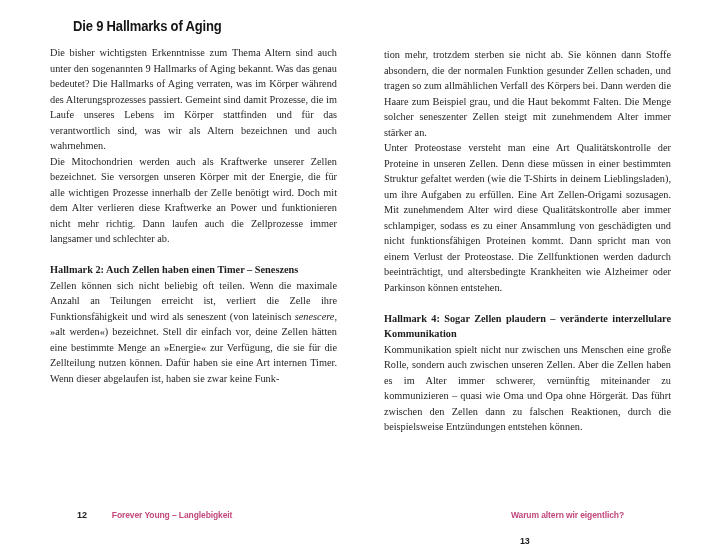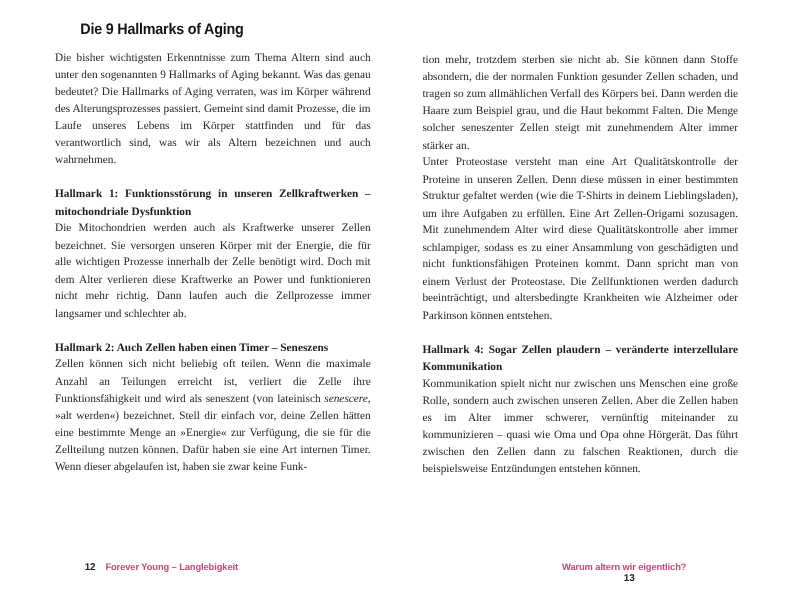--- a/index.html
+++ b/index.html
@@ -51,44 +51,44 @@
     font-weight: bold;
     color: #1e1e1e;
     margin-top: 15.5px !important;
   }
   .body-text em { font-style: italic; }
 
   .footer {
     position: absolute;
     top: 510px;
     display: flex;
-    align-items: center;
+    align-items: flex-start;
     font-family: "Liberation Sans", sans-serif;
     font-size: 8.5px;
     font-weight: bold;
     letter-spacing: -0.1px;
     white-space: nowrap;
+    gap: 16px;
   }
   .footer-left  { left: 77px; }
   .footer-right { right: 96px; flex-direction: column; }
   .footer .page-num { color: #1d1d1d; font-size: 9px; }
   .footer .running-title { color: #c2487b; }
   .footer-left  .running-title { margin-left: 9px; }
   .footer-right .page-num { margin-left: 9px; }
 </style>
 </head>
 <body>
 
 <div class="spread">
 
   <div class="page page-left">
     <h1 class="chapter-heading">Die 9 Hallmarks of Aging</h1>
     <div class="body-text">
       <p>Die bisher wichtigsten Erkenntnisse zum Thema Altern sind auch unter den sogenannten 9 Hallmarks of Aging bekannt. Was das genau bedeutet? Die Hallmarks of Aging verraten, was im Körper während des Alterungsprozesses passiert. Gemeint sind damit Prozesse, die im Laufe unseres Lebens im Körper stattfinden und für das verantwortlich sind, was wir als Altern bezeichnen und auch wahrnehmen.</p>
-      <p class="subhead">Hallmark 1: Funktionsstörung in unseren Zellkraftwerken – mitochondriale Dysfunktion</p>
       <p>Die Mitochondrien werden auch als Kraftwerke unserer Zellen bezeichnet. Sie versorgen unseren Körper mit der Energie, die für alle wichtigen Prozesse innerhalb der Zelle benötigt wird. Doch mit dem Alter verlieren diese Kraftwerke an Power und funktionieren nicht mehr richtig. Dann laufen auch die Zellprozesse immer langsamer und schlechter ab.</p>
       <p class="subhead">Hallmark 2: Auch Zellen haben einen Timer – Seneszens</p>
       <p><span>Zellen können sich nicht beliebig oft teilen. Wenn die maximale Anzahl an Teilungen erreicht ist, verliert die Zelle ihre Funktionsfähigkeit und wird als seneszent (von lateinisch </span><em>senescere</em><span>, »alt werden«) bezeichnet. Stell dir einfach vor, deine Zellen hätten eine bestimmte Menge an »Energie« zur Verfügung, die sie für die Zellteilung nutzen können. Dafür haben sie eine Art internen Timer. Wenn dieser abgelaufen ist, haben sie zwar keine Funk-</span></p>
     </div>
   </div>
 
   <div class="page page-right">
     <div class="body-text">
       <p>tion mehr, trotzdem sterben sie nicht ab. Sie können dann Stoffe absondern, die der normalen Funktion gesunder Zellen schaden, und tragen so zum allmählichen Verfall des Körpers bei. Dann werden die Haare zum Beispiel grau, und die Haut bekommt Falten. Die Menge solcher seneszenter Zellen steigt mit zunehmendem Alter immer stärker an.</p>
       <p>Unter Proteostase versteht man eine Art Qualitätskontrolle der Proteine in unseren Zellen. Denn diese müssen in einer bestimmten Struktur gefaltet werden (wie die T-Shirts in deinem Lieblingsladen), um ihre Aufgaben zu erfüllen. Eine Art Zellen-Origami sozusagen. Mit zunehmendem Alter wird diese Qualitätskontrolle aber immer schlampiger, sodass es zu einer Ansammlung von geschädigten und nicht funktionsfähigen Proteinen kommt. Dann spricht man von einem Verlust der Proteostase. Die Zellfunktionen werden dadurch beeinträchtigt, und altersbedingte Krankheiten wie Alzheimer oder Parkinson können entstehen.</p>

